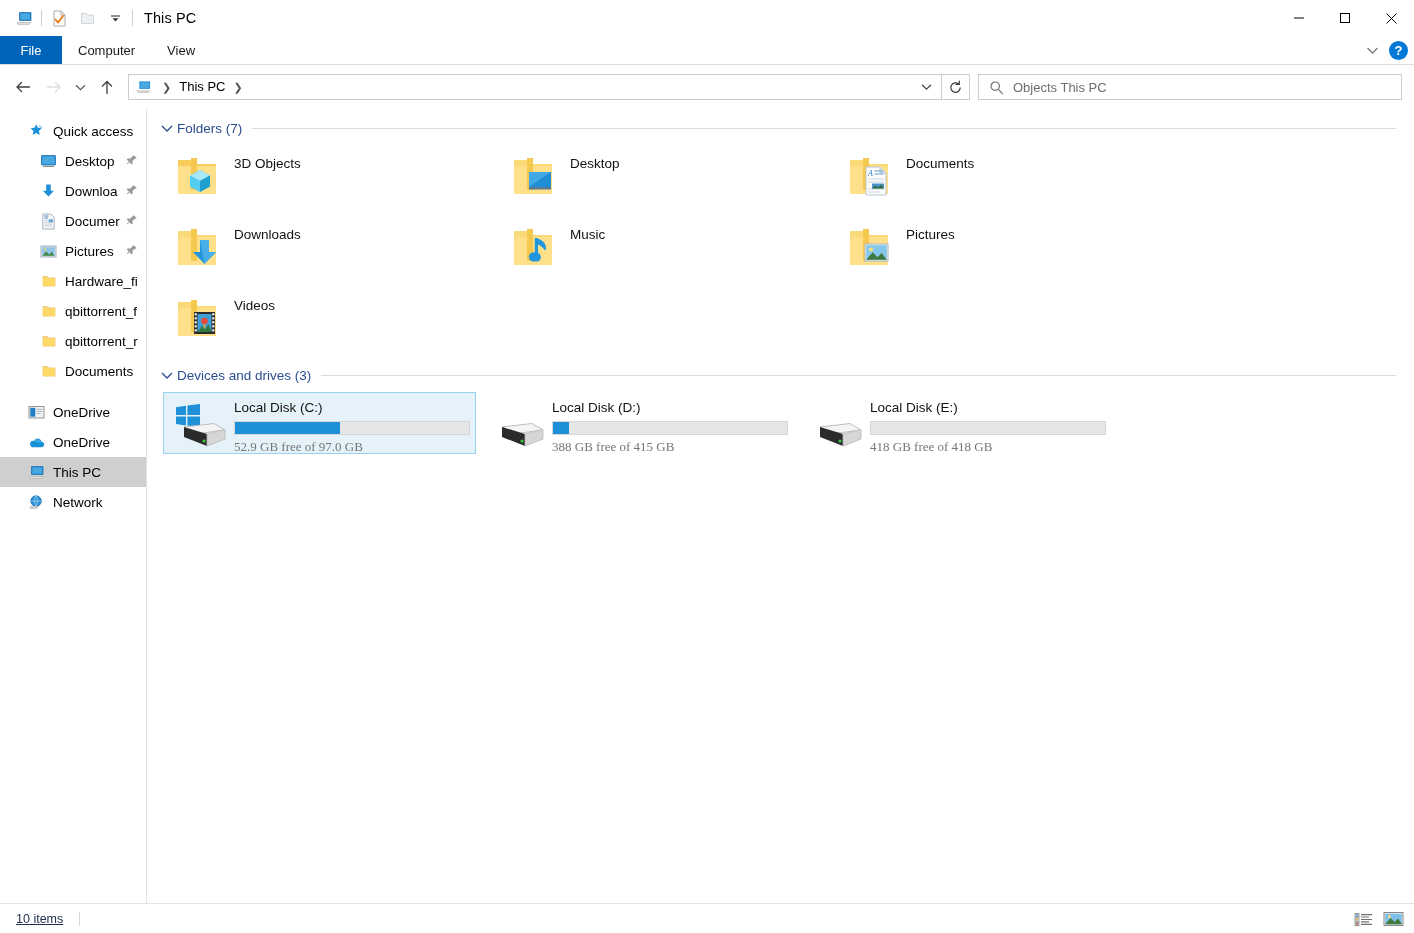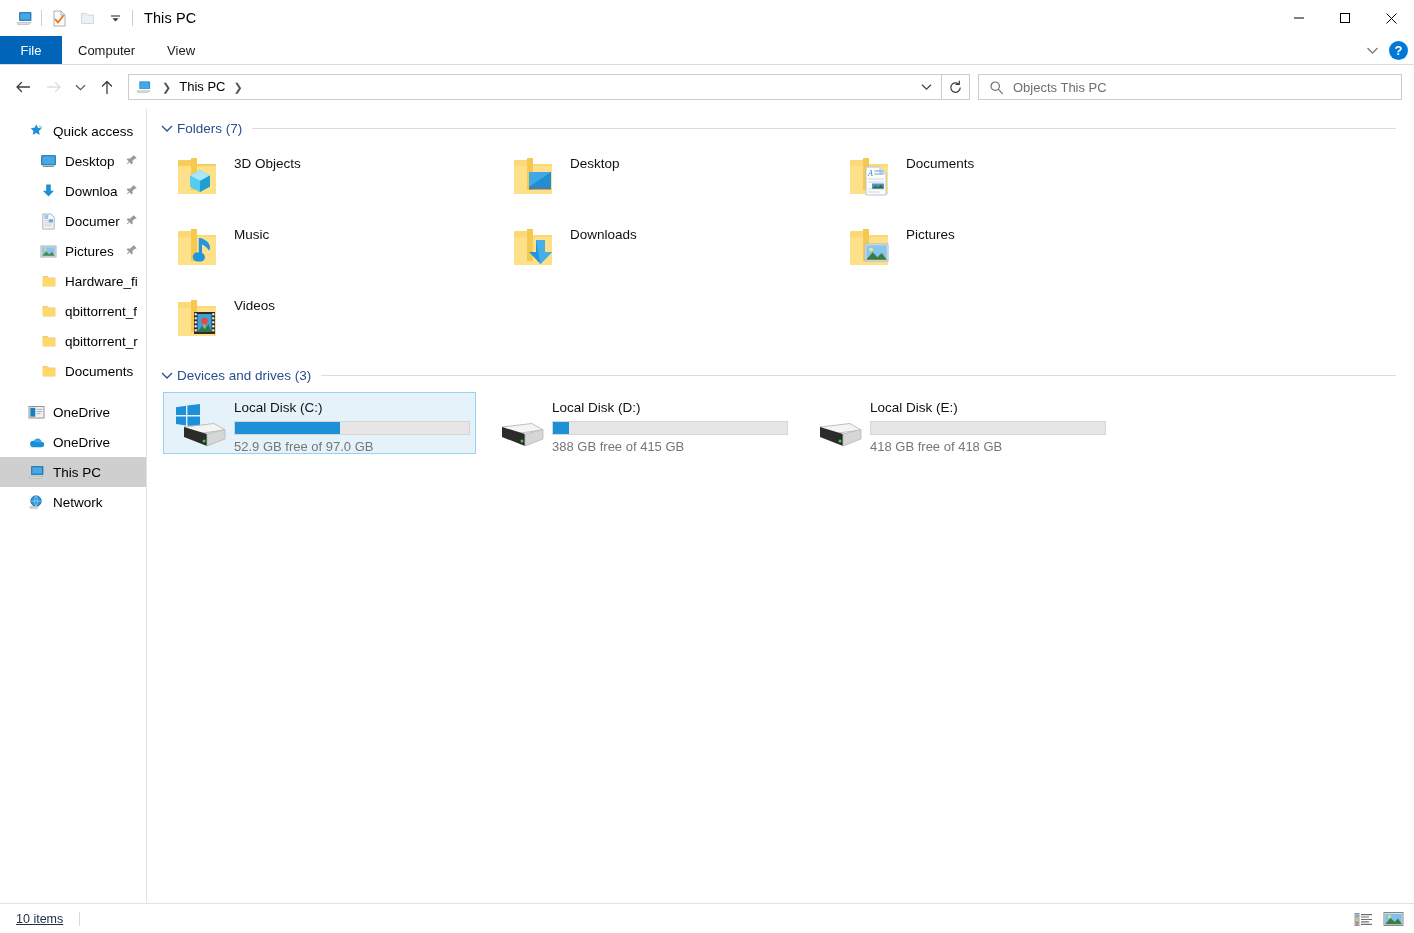--- a/index.html
+++ b/index.html
@@ -173,21 +173,21 @@
   .drive-info { margin-left: 6px; flex: 1; min-width: 0; }
   .drive-name {
     font-size: 13.5px; color: #111; white-space: nowrap; line-height: 18px;
   }
   .bar-outer {
     height: 14px; background: #e6e6e6; border: 1px solid #d6d6d6;
     margin-top: 4px; width: 236px; position: relative; overflow: hidden;
   }
   .bar-fill { height: 100%; background: #1e90d8; }
   .drive-sub {
-    font-size: 13px; color: #767676; margin-top: 4px; white-space: nowrap;
+    font-size: 13px; color: #767676; margin-top: 4px; white-space: nowrap; font-family: Liberation Serif, serif;
   }
 
   
   .statusbar {
     height: 30px; border-top: 1px solid #e2e2e2; display: flex;
     align-items: center; background: #ffffff; position: relative;
   }
   .status-text {
     font-size: 12.5px; color: #21314d; margin-left: 16px; text-decoration: underline;
   }
@@ -556,38 +556,38 @@
         </span>
         <span class="folder-name">Documents</span>
       </div>
 
       <div class="folder-item">
         <span class="folder-ico">
           <svg width="54" height="54" viewBox="0 0 54 54">
             <path d="M8 12h13l3 4h22v30H8z" fill="#fcd977"></path>
             <path d="M8 18h38v28H8z" fill="#ffe08a"></path>
             <path d="M21 10h6v32h-6z" fill="#f5c94f"></path>
-            <path d="M31 19c6 2.5 9 5.5 9 10 0 2-1 3-1.8 1.6-1.3-2.3-3.4-4-6.2-5.2V38a4.6 4.6 0 1 1-3.2-4.4V19z" fill="#2196dd"></path>
-            <circle cx="30.5" cy="38.2" r="4.4" fill="#2196dd"></circle>
-          </svg>
-        </span>
-        <span class="folder-name">Music</span>
+            <path d="M30 21h9v12h7L34.5 45 23 33h7z" fill="#2196dd"></path>
+            <path d="M30 21h9v12h7L34.5 45z" fill="#47aee8"></path>
+          </svg>
+        </span>
+        <span class="folder-name">Downloads</span>
       </div>
 
       <div class="folder-item">
         <span class="folder-ico">
           <svg width="54" height="54" viewBox="0 0 54 54">
             <path d="M8 12h13l3 4h22v30H8z" fill="#fcd977"></path>
             <path d="M8 18h38v28H8z" fill="#ffe08a"></path>
             <path d="M21 10h6v32h-6z" fill="#f5c94f"></path>
-            <path d="M30 21h9v12h7L34.5 45 23 33h7z" fill="#2196dd"></path>
-            <path d="M30 21h9v12h7L34.5 45z" fill="#47aee8"></path>
-          </svg>
-        </span>
-        <span class="folder-name">Downloads</span>
+            <path d="M31 19c6 2.5 9 5.5 9 10 0 2-1 3-1.8 1.6-1.3-2.3-3.4-4-6.2-5.2V38a4.6 4.6 0 1 1-3.2-4.4V19z" fill="#2196dd"></path>
+            <circle cx="30.5" cy="38.2" r="4.4" fill="#2196dd"></circle>
+          </svg>
+        </span>
+        <span class="folder-name">Music</span>
       </div>
 
       <div class="folder-item">
         <span class="folder-ico">
           <svg width="54" height="54" viewBox="0 0 54 54">
             <path d="M8 12h13l3 4h22v30H8z" fill="#fcd977"></path>
             <path d="M8 18h38v28H8z" fill="#ffe08a"></path>
             <path d="M21 10h6v32h-6z" fill="#f5c94f"></path>
             <rect x="23" y="25" width="23" height="17" fill="#f0f4f7" stroke="#a9b6c1" stroke-width="1"></rect>
             <rect x="24.2" y="26.2" width="20.6" height="14.6" fill="#86c6ea"></rect>

